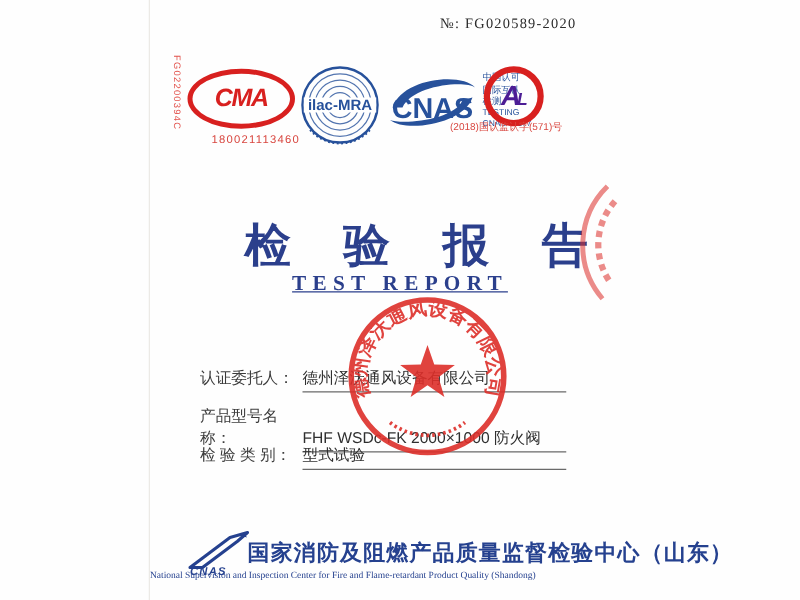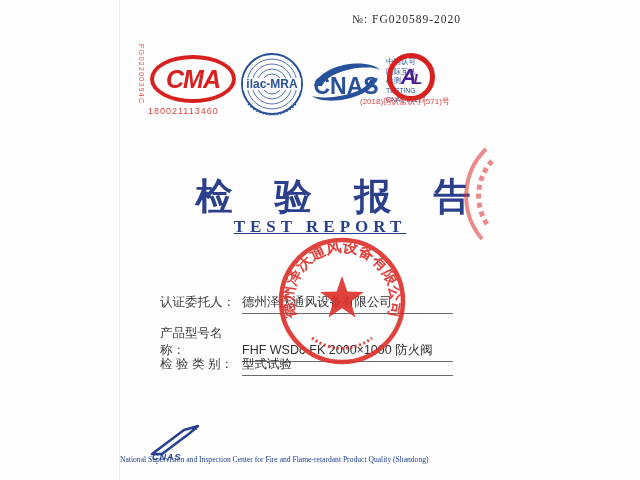--- a/index.html
+++ b/index.html
@@ -13,22 +13,22 @@
   .report-no{position:absolute;left:352px;top:13px;font-family:"Liberation Serif","DejaVu Serif",serif;
     font-size:11.5px;color:#2b2b2b;letter-spacing:1px;}
 
   
   .side-code{position:absolute;left:146px;top:44px;transform:rotate(90deg);transform-origin:left top;
     color:#e2534d;font-size:7.5px;letter-spacing:1px;white-space:nowrap;}
 
   
   .cma{position:absolute;left:150px;top:55px;width:86px;height:48px;border:4px solid #d8201f;
     border-radius:50%;display:flex;align-items:center;justify-content:center;box-sizing:border-box;}
-  .cma-text{font-size:25px;font-weight:bold;color:#d8201f;letter-spacing:-1px;font-style:italic;}
-  .cma-num{position:absolute;left:148px;top:106px;width:92px;text-align:left;color:#d8463f;
+  .cma-text{font-size:20px;font-weight:bold;color:#d8201f;letter-spacing:-1px;font-style:italic;}
+  .cma-num{position:absolute;left:148px;top:106px;width:92px;text-align:right;color:#d8463f;
     font-size:9px;letter-spacing:1px;}
   .ilac{position:absolute;left:240px;top:52px;}
   .cnas{position:absolute;left:308px;top:56px;}
   .cnas-caption{position:absolute;left:386px;top:57px;color:#27519b;font-size:7.5px;line-height:9.5px;}
   .cnas-caption .en{font-size:6.8px;}
   .cal{position:absolute;left:387px;top:53px;width:38px;height:38px;border:5px solid #d8201f;
     border-radius:50%;display:flex;align-items:center;justify-content:center;box-sizing:content-box;}
   .cal-text{font-size:22px;font-weight:bold;color:#4c1d95;font-style:italic;letter-spacing:-3px;margin-left:-2px;}
   .cal-caption{position:absolute;left:360px;top:96px;width:120px;color:#d8463f;font-size:8px;}
 
@@ -132,14 +132,15 @@
   <svg class="seal-partial" width="56" height="96" viewBox="0 0 56 96">
     <path d="M 46,2 A 66,66 0 0 0 42,92" fill="none" stroke="#dd2f2a" stroke-width="4"></path>
     <path d="M 52,14 A 52,52 0 0 0 49,80" fill="none" stroke="#dd2f2a" stroke-width="5" stroke-dasharray="5,4"></path>
   </svg>
 
   <svg class="footer-logo" width="50" height="34" viewBox="0 0 50 34">
     <path d="M 2,30 L 34,6 L 48,2 L 40,9 L 12,30 Z" fill="none" stroke="#25418f" stroke-width="2.5" stroke-linejoin="round"></path>
     <path d="M 46,3 l 1.5,3 l -3,-1 z" fill="#25418f"></path>
   </svg>
   <div class="sdqi">CNAS</div>
+  <div class="org-cn">国家消防及阻燃产品质量监督检验中心（山东）</div>
   <div class="org-en">National Supervision and Inspection Center for Fire and Flame-retardant Product Quality (Shandong)</div>
 </div>
 
 </body></html>

